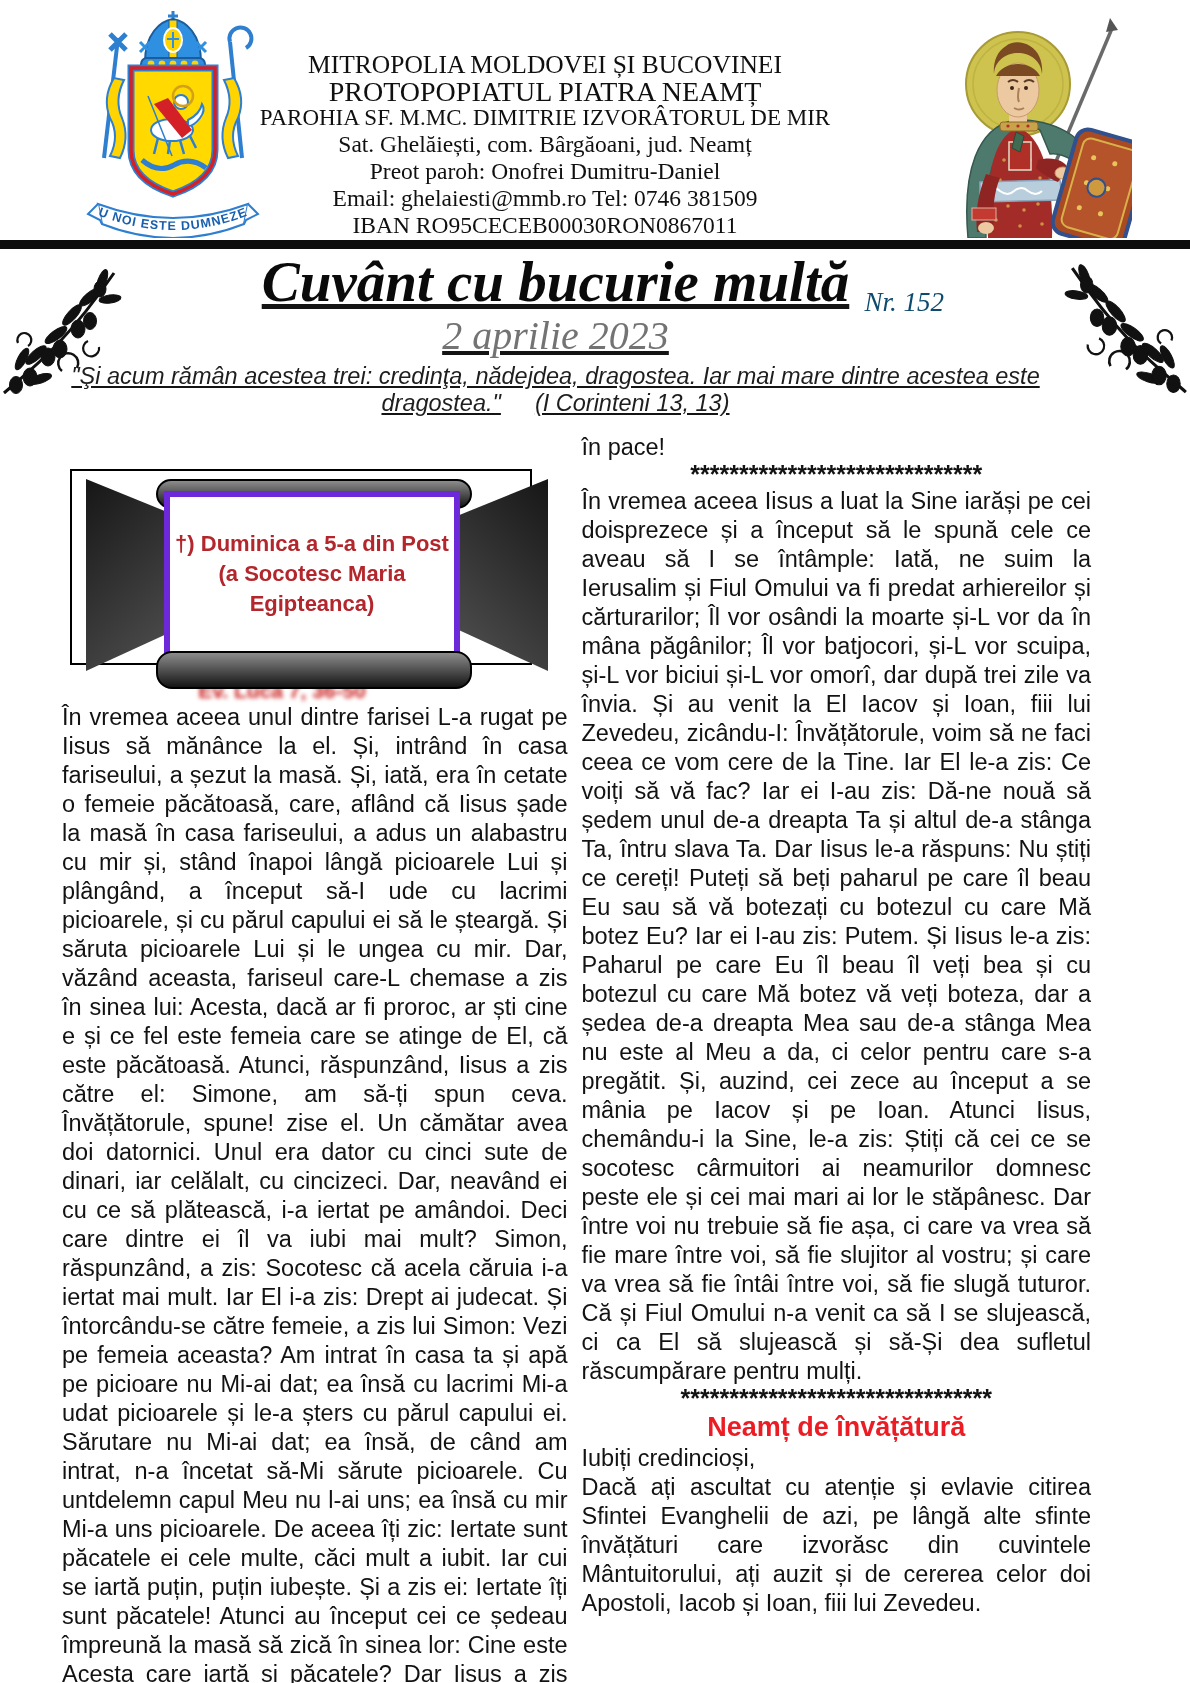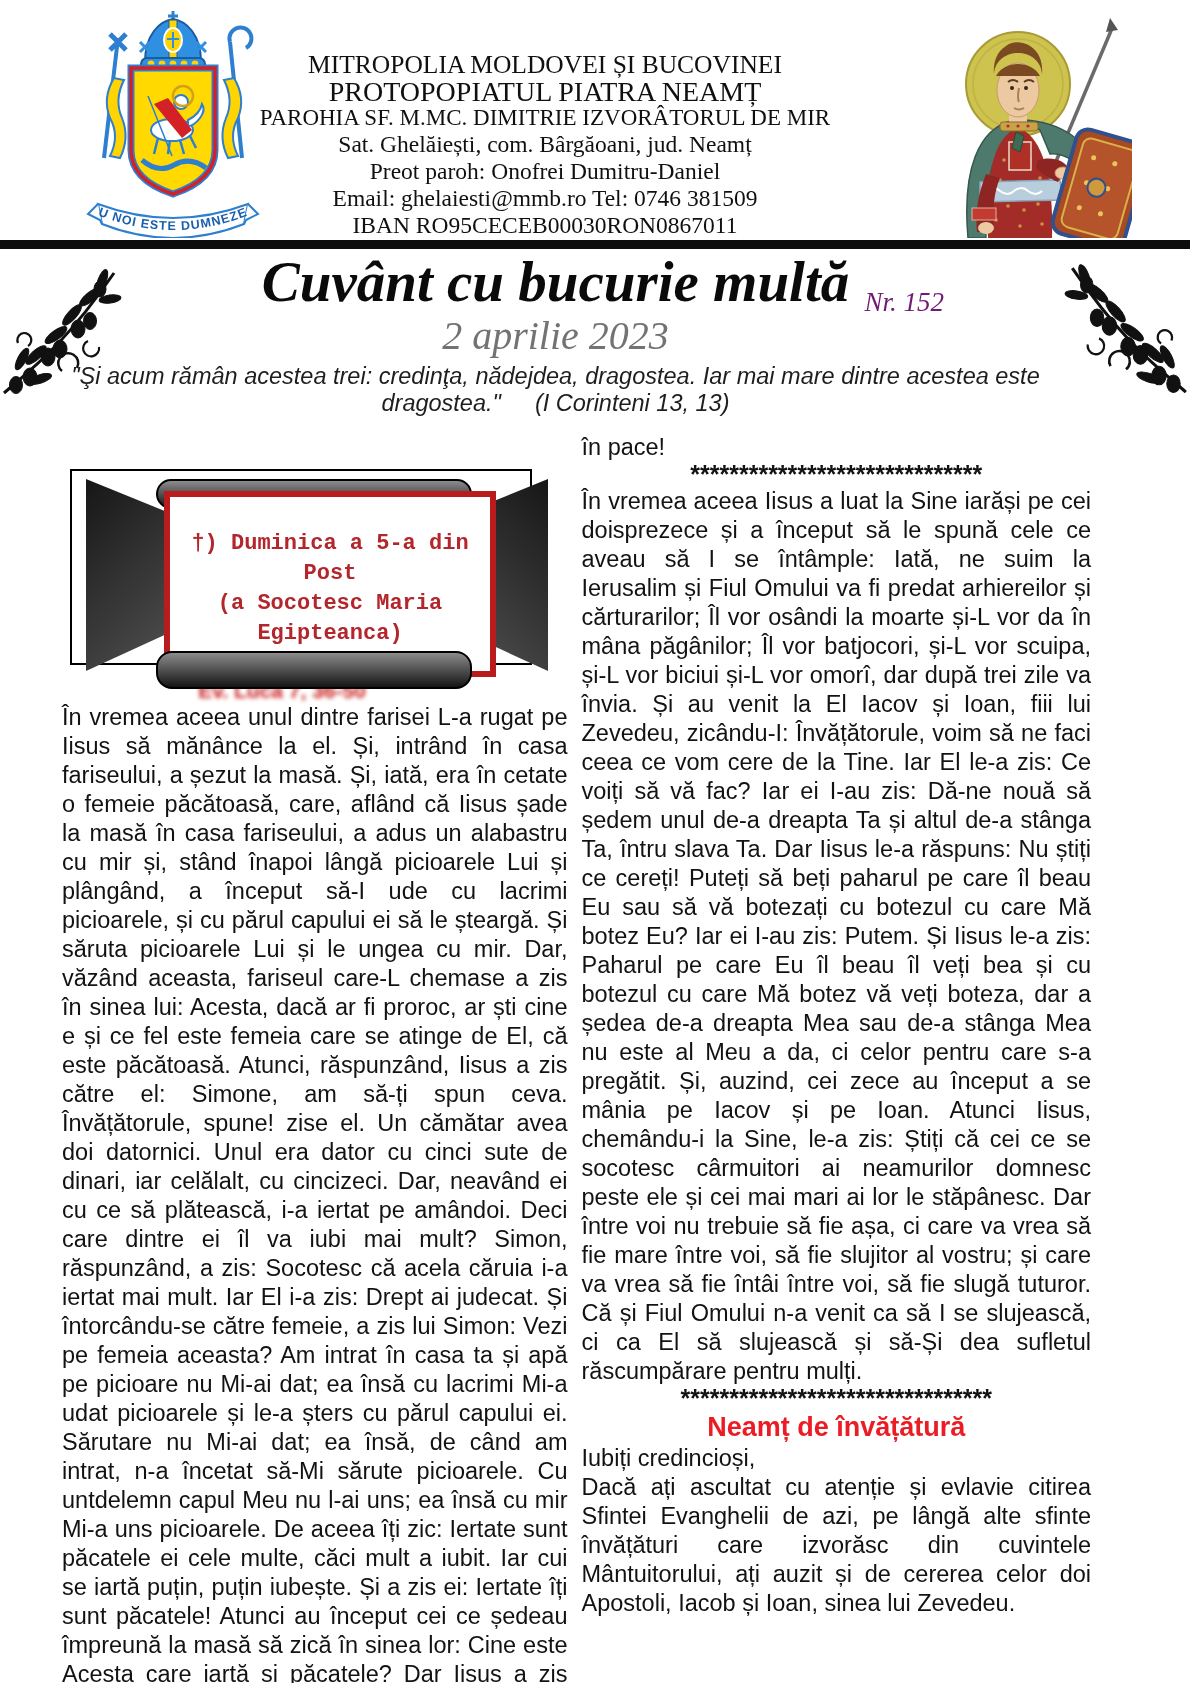--- a/index.html
+++ b/index.html
@@ -15,49 +15,49 @@
     font-family:Liberation Serif, serif;color:#101010;}
   .h1l{font-size:25.5px;line-height:29px;}
   .h2l{font-size:28px;line-height:25px;}
   .h3l{font-size:23px;line-height:27px;}
   .h4l{font-size:23.5px;line-height:27px;}
   .h5l{font-size:23.5px;line-height:27px;}
   .h6l{font-size:23.5px;line-height:27px;}
   .h7l{font-size:23.5px;line-height:26px;}
   .bar{width:100%;height:9px;background:#0d0d0d;}
   
-  .masthead{position:relative;text-align:center;padding:2px 79px 6px 0;}
+  .masthead{position:relative;text-align:center;padding:2px 79px 6px 0;text-decoration:underline;}
   .olive{position:absolute;}
   .olive-l{left:0px;top:10px;}
   .olive-r{right:0px;top:2px;}
   .nl-title{margin:0;font-family:"Liberation Serif", serif;font-style:italic;font-weight:bold;
     font-size:57px;line-height:62px;color:#0a0a0a;}
   .nl-issue{position:absolute;right:246px;top:38px;font-family:"Liberation Serif", serif;
-    font-style:italic;font-size:27px;color:#701a75;}
+    font-style:italic;font-size:27px;color:#0c4a6e;}
   .nl-date{font-family:"Liberation Serif", serif;font-style:italic;font-size:40px;line-height:46px;color:#737373;}
   .nl-quote{font-style:italic;font-size:23.5px;line-height:27px;color:#1e1e1e;margin-top:4px;}
   .nl-quote .gap{display:inline-block;width:34px;}
   
   .cols{display:flex;gap:14px;padding:0 99px 0 62px;margin-top:10px;}
   .col{font-size:23.5px;line-height:29px;text-align:justify;color:#121212;}
   .col-left{width:506px;}
   .col-right{width:510px;}
   .stars{text-align:center;font-weight:600;font-size:25px;line-height:25px;white-space:nowrap;overflow:hidden;letter-spacing:0;}
   .red-head{text-align:center;font-weight:bold;font-size:27px;line-height:31px;color:#ec1c24;margin:1px 0 1px 0;}
   .plain{text-align:left;}
   
   .banner{position:relative;width:488px;height:268px;margin:0 0 2px 0;}
   .bframe{position:absolute;left:8px;top:36px;width:458px;height:192px;border:2px solid #000;background:#fff;}
   .rib{position:absolute;top:46px;width:222px;height:192px;background:linear-gradient(135deg,#161616,#6e6e6e);}
   .rib-l{left:24px;clip-path:polygon(0 0,100% 47%,0 100%);}
   .rib-r{right:2px;clip-path:polygon(100% 0,0 47%,100% 100%);background:linear-gradient(225deg,#161616,#6e6e6e);}
   .roll{position:absolute;left:94px;width:312px;background:linear-gradient(#8c8c8c,#151515);border:2px solid #000;border-radius:16px;}
   .roll-top{top:46px;height:26px;z-index:2;}
   .roll-bottom{top:218px;height:34px;z-index:5;}
-  .bcard{position:absolute;left:102px;top:58px;width:332px;height:186px;background:#b91c1c;padding:6px;box-sizing:border-box;z-index:3;font-family:Liberation Mono, monospace;}
+  .bcard{position:absolute;left:102px;top:58px;width:296px;height:186px;background:#6d28d9;padding:6px;box-sizing:border-box;z-index:3;}
   .bcard-inner{width:100%;height:100%;background:#ffffff;text-align:center;padding-top:32px;box-sizing:border-box;overflow:hidden;}
   .bline{font-weight:bold;font-size:22px;line-height:30px;color:#b3262c;}
   .breading{font-weight:bold;font-size:26px;line-height:30px;color:#b3262c;margin-top:14px;}
   .bblur{position:absolute;left:0;width:440px;top:247px;text-align:center;color:#c22;
     filter:blur(2px);font-weight:bold;font-size:21px;line-height:22px;z-index:1;}
 </style>
 </head>
 <body>
 
 <div class="header">
@@ -284,15 +284,15 @@
     <div>În vremea aceea unul dintre farisei L-a rugat pe Iisus să mănânce la el. Și, intrând în casa fariseului, a șezut la masă. Și, iată, era în cetate o femeie păcătoasă, care, aflând că Iisus șade la masă în casa fariseului, a adus un alabastru cu mir și, stând înapoi lângă picioarele Lui și plângând, a început să-I ude cu lacrimi picioarele, și cu părul capului ei să le șteargă. Și săruta picioarele Lui și le ungea cu mir. Dar, văzând aceasta, fariseul care-L chemase a zis în sinea lui: Acesta, dacă ar fi proroc, ar ști cine e și ce fel este femeia care se atinge de El, că este păcătoasă. Atunci, răspunzând, Iisus a zis către el: Simone, am să-ți spun ceva. Învățătorule, spune! zise el. Un cămătar avea doi datornici. Unul era dator cu cinci sute de dinari, iar celălalt, cu cincizeci. Dar, neavând ei cu ce să plătească, i-a iertat pe amândoi. Deci care dintre ei îl va iubi mai mult? Simon, răspunzând, a zis: Socotesc că acela căruia i-a iertat mai mult. Iar El i-a zis: Drept ai judecat. Și întorcându-se către femeie, a zis lui Simon: Vezi pe femeia aceasta? Am intrat în casa ta și apă pe picioare nu Mi-ai dat; ea însă cu lacrimi Mi-a udat picioarele și le-a șters cu părul capului ei. Sărutare nu Mi-ai dat; ea însă, de când am intrat, n-a încetat să-Mi sărute picioarele. Cu untdelemn capul Meu nu l-ai uns; ea însă cu mir Mi-a uns picioarele. De aceea îți zic: Iertate sunt păcatele ei cele multe, căci mult a iubit. Iar cui se iartă puțin, puțin iubește. Și a zis ei: Iertate îți sunt păcatele! Atunci au început cei ce ședeau împreună la masă să zică în sinea lor: Cine este Acesta care iartă și păcatele? Dar Iisus a zis către femeie: Credința ta te-a mântuit; mergi</div>
   </div>
 
   <div class="col col-right">
     <div class="plain">în pace!</div>
     <div class="stars">******************************</div>
     <div>În vremea aceea Iisus a luat la Sine iarăși pe cei doisprezece și a început să le spună cele ce aveau să I se întâmple: Iată, ne suim la Ierusalim și Fiul Omului va fi predat arhiereilor și cărturarilor; Îl vor osândi la moarte și-L vor da în mâna păgânilor; Îl vor batjocori, și-L vor scuipa, și-L vor biciui și-L vor omorî, dar după trei zile va învia. Și au venit la El Iacov și Ioan, fiii lui Zevedeu, zicându-I: Învățătorule, voim să ne faci ceea ce vom cere de la Tine. Iar El le-a zis: Ce voiți să vă fac? Iar ei I-au zis: Dă-ne nouă să ședem unul de-a dreapta Ta și altul de-a stânga Ta, întru slava Ta. Dar Iisus le-a răspuns: Nu știți ce cereți! Puteți să beți paharul pe care îl beau Eu sau să vă botezați cu botezul cu care Mă botez Eu? Iar ei I-au zis: Putem. Și Iisus le-a zis: Paharul pe care Eu îl beau îl veți bea și cu botezul cu care Mă botez vă veți boteza, dar a ședea de-a dreapta Mea sau de-a stânga Mea nu este al Meu a da, ci celor pentru care s-a pregătit. Și, auzind, cei zece au început a se mânia pe Iacov și pe Ioan. Atunci Iisus, chemându-i la Sine, le-a zis: Știți că cei ce se socotesc cârmuitori ai neamurilor domnesc peste ele și cei mai mari ai lor le stăpânesc. Dar între voi nu trebuie să fie așa, ci care va vrea să fie mare între voi, să fie slujitor al vostru; și care va vrea să fie întâi între voi, să fie slugă tuturor. Că și Fiul Omului n-a venit ca să I se slujească, ci ca El să slujească și să-Și dea sufletul răscumpărare pentru mulți.</div>
     <div class="stars">********************************</div>
     <div class="red-head">Neamț de învățătură</div>
     <div class="plain">Iubiți credincioși,</div>
-    <div>Dacă ați ascultat cu atenție și evlavie citirea Sfintei Evanghelii de azi, pe lângă alte sfinte învățături care izvorăsc din cuvintele Mântuitorului, ați auzit și de cererea celor doi Apostoli, Iacob și Ioan, sinea lui Zevedeu.</div>
+    <div>Dacă ați ascultat cu atenție și evlavie citirea Sfintei Evanghelii de azi, pe lângă alte sfinte învățături care izvorăsc din cuvintele Mântuitorului, ați auzit și de cererea celor doi Apostoli, Iacob și Ioan, fiii lui Zevedeu.</div>
   </div>
 </div>
 
 </body></html>

